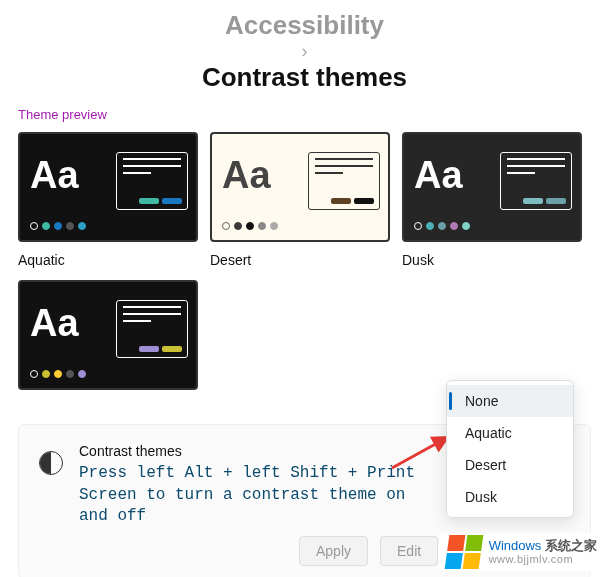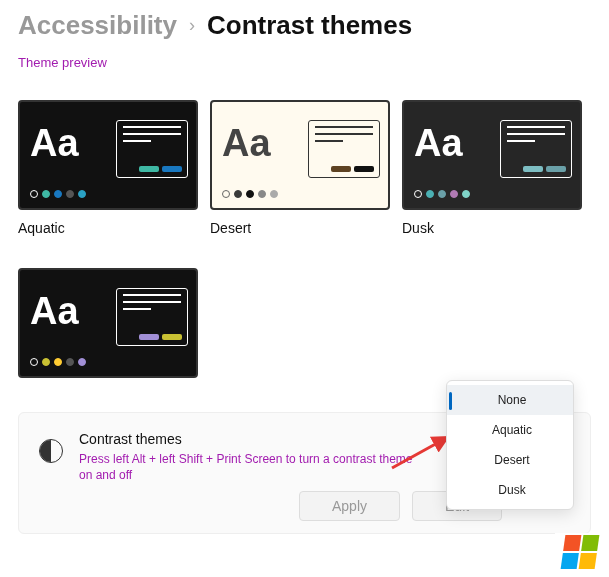--- a/index.html
+++ b/index.html
@@ -7,22 +7,22 @@
       font-family: "Segoe UI", sans-serif;
       background: #fff;
       width: 609px;
       height: 577px;
       overflow: hidden;
       position: relative;
     }
     .header {
       display: flex;
       align-items: center;
-      gap: 12px;
       padding: 10px 18px 8px 18px;
+      flex-direction: column;
     }
     .header-link {
       font-size: 26px;
       font-weight: 600;
       color: #999;
     }
     .chevron { color: #aaa; font-size: 18px; }
     .header-current {
       font-size: 26px;
       font-weight: 600;
@@ -32,21 +32,21 @@
       font-size: 13px;
       color: #a21caf;
       padding: 6px 18px 6px 18px;
     }
     .previews {
       display: flex;
       flex-wrap: wrap;
       gap: 12px;
       padding: 4px 18px;
     }
-    .preview-item { width: 180px; margin-top: 20px; }
+    .preview-item { width: 180px; }
     .preview-box {
       width: 180px;
       height: 110px;
       border-radius: 4px;
       border: 2px solid #333;
       position: relative;
       overflow: hidden;
     }
     .pbox-aa {
       position: absolute;
@@ -160,30 +160,30 @@
     }
     .contrast-icon::after{
       content:"";
       position:absolute;
       left:0;top:0;
       width:50%;height:100%;
       background:#333;
       border-radius:12px 0 0 12px;
     }
     .panel-title { font-size: 14px; color:#111; margin-bottom:4px; }
-    .panel-sub { font-size: 12px; color:#a21caf; max-width:350px; line-height:1.35; }
+    .panel-sub { font-size: 16px; color:#0c4a6e; max-width:350px; line-height:1.35;font-family:Liberation Mono, monospace; }
     .panel-buttons {
       position:absolute;
       bottom:12px;
       left:280px;
       display:flex;
       gap:12px;
     }
     .btn {
-      padding:6px 32px;
+      padding:6px 16px;
       border:1px solid #ddd;
       background:#f3f3f3;
       border-radius:4px;
       font-size:14px;
       color:#999;
     }
 
     .dropdown {
       position:absolute;
       left:446px;
@@ -191,24 +191,23 @@
       width:128px;
       background:#fff;
       border:1px solid #ddd;
       border-radius:6px;
       box-shadow:0 4px 16px rgba(0,0,0,0.12);
       padding:4px 0;
       z-index:10;
     }
     .dd-item {
       padding:8px 14px 8px 18px;
-      font-size:12px;
+      font-size:14px;
       color:#222;
       position:relative;
-      text-align:center;
     }
     .dd-item.selected {
       background:#eef1f4;
     }
     .dd-item.selected::before{
       content:"";
       position:absolute;
       left:2px; top:7px;
       width:3px; height:18px;
       background:#0067c0;
@@ -386,13 +385,17 @@
   <line x1="4" y1="36" x2="62" y2="4" stroke="#e53935" stroke-width="3" marker-end="url(#ah)"></line>
 </svg>
 
 <div class="watermark">
   <div class="win-flag">
     <div class="wf1"></div>
       <div class="wf2"></div>
       <div class="wf3"></div>
       <div class="wf4"></div>
   </div>
+  <div class="wm-text">
+    <div class="wm-line1"><span>Windows</span> <span class="cn">系统之家</span></div>
+    <div class="wm-line2">www.bjjmlv.com</div>
+  </div>
 </div>
 
 </body></html>

